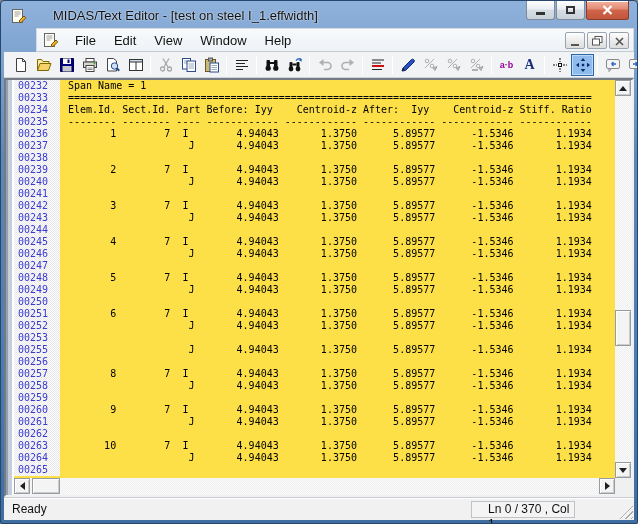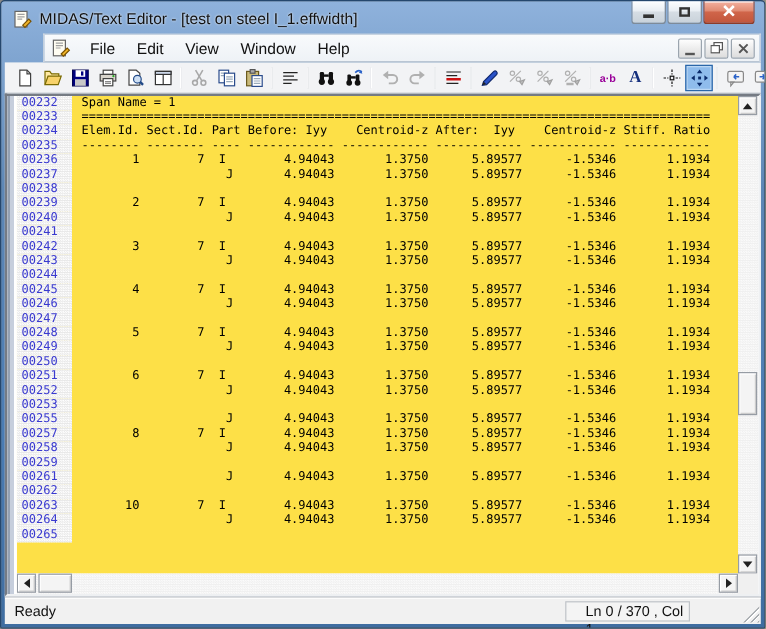--- a/index.html
+++ b/index.html
@@ -10,21 +10,21 @@
     position:relative; width:638px; height:524px;
     background:linear-gradient(#8fb2dc, #5d87b6 30%, #4a7cb4 70%, #3f6da0);
     border:1px solid #25476d; border-radius:4px 4px 2px 2px;
     padding:0 3px 3px 3px; overflow:hidden;
   }
   .col { display:flex; flex-direction:column; height:100%; }
 
   
   .titlebar { position:relative; height:27px; display:flex; align-items:center; }
   .app-icon { width:16px; height:16px; margin:2px 6px 0 7px; flex:none; }
-  .title-text { font-size:13px; color:#111; margin-top:2px; text-shadow:0 0 2px #fff; }
+  .title-text { font-size:13px; color:#111; margin-top:2px; text-shadow:0 0 2px #fff;margin-left:20px; }
   .win-btns { position:absolute; top:0; right:5px; display:flex; }
   .wbtn {
     width:29px; height:19px; border:1px solid #7e8b99; border-top:none;
     border-radius:0 0 3px 3px; display:flex; align-items:center; justify-content:center;
     background:linear-gradient(#fdfeff, #e9eef3 45%, #d6dde4 50%, #c9d2da);
     box-shadow:inset 0 1px 0 #fff; margin-left:1px;
   }
   .wbtn.close { width:43px; border-color:#8c3b28;
     background:linear-gradient(#f4b2a1, #e08a72 45%, #d0654a 50%, #c2563c); }
   .glyph-min { width:9px; height:3px; background:#333; margin-top:7px; }
@@ -411,23 +411,25 @@
           <div class="line"><span class="lnum">00245</span><span class="ltext">       4        7  I        4.94043       1.3750      5.89577      -1.5346       1.1934</span></div>
           <div class="line"><span class="lnum">00246</span><span class="ltext">                    J       4.94043       1.3750      5.89577      -1.5346       1.1934</span></div>
           <div class="line"><span class="lnum">00247</span><span class="ltext"></span></div>
           <div class="line"><span class="lnum">00248</span><span class="ltext">       5        7  I        4.94043       1.3750      5.89577      -1.5346       1.1934</span></div>
           <div class="line"><span class="lnum">00249</span><span class="ltext">                    J       4.94043       1.3750      5.89577      -1.5346       1.1934</span></div>
           <div class="line"><span class="lnum">00250</span><span class="ltext"></span></div>
           <div class="line"><span class="lnum">00251</span><span class="ltext">       6        7  I        4.94043       1.3750      5.89577      -1.5346       1.1934</span></div>
           <div class="line"><span class="lnum">00252</span><span class="ltext">                    J       4.94043       1.3750      5.89577      -1.5346       1.1934</span></div>
           <div class="line"><span class="lnum">00253</span><span class="ltext"></span></div>
           <div class="line"><span class="lnum">00255</span><span class="ltext">                    J       4.94043       1.3750      5.89577      -1.5346       1.1934</span></div>
+          <div class="line"><span class="lnum">00256</span><span class="ltext"></span></div>
           <div class="line"><span class="lnum">00257</span><span class="ltext">       8        7  I        4.94043       1.3750      5.89577      -1.5346       1.1934</span></div>
           <div class="line"><span class="lnum">00258</span><span class="ltext">                    J       4.94043       1.3750      5.89577      -1.5346       1.1934</span></div>
           <div class="line"><span class="lnum">00259</span><span class="ltext"></span></div>
+          <div class="line"><span class="lnum">00260</span><span class="ltext">       9        7  I        4.94043       1.3750      5.89577      -1.5346       1.1934</span></div>
           <div class="line"><span class="lnum">00261</span><span class="ltext">                    J       4.94043       1.3750      5.89577      -1.5346       1.1934</span></div>
           <div class="line"><span class="lnum">00262</span><span class="ltext"></span></div>
           <div class="line"><span class="lnum">00263</span><span class="ltext">      10        7  I        4.94043       1.3750      5.89577      -1.5346       1.1934</span></div>
           <div class="line"><span class="lnum">00264</span><span class="ltext">                    J       4.94043       1.3750      5.89577      -1.5346       1.1934</span></div>
           <div class="line"><span class="lnum">00265</span><span class="ltext"></span></div>
         </div>
 
       <div class="vscroll dither">
         <div class="sbtn" style="top:0; left:0;">
             <span class="tri tri-up"></span>

